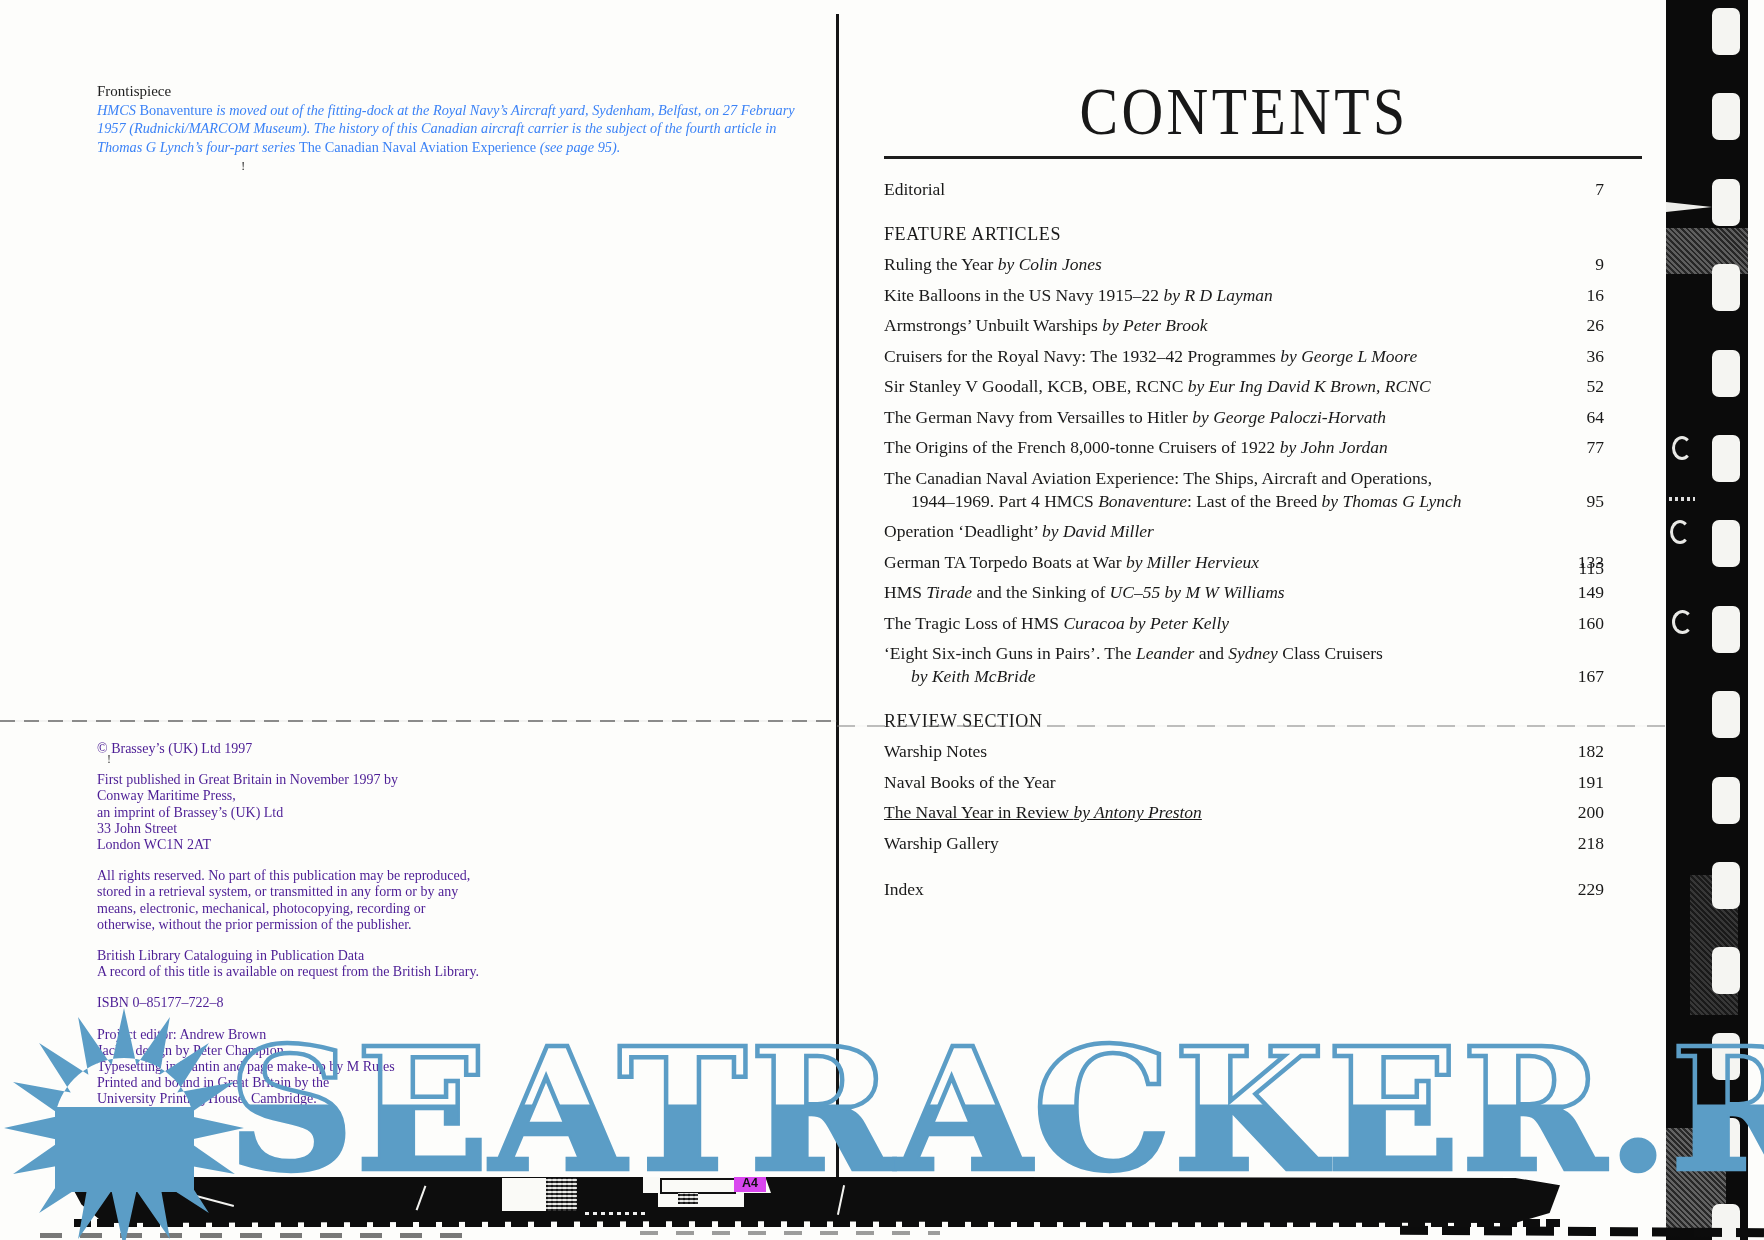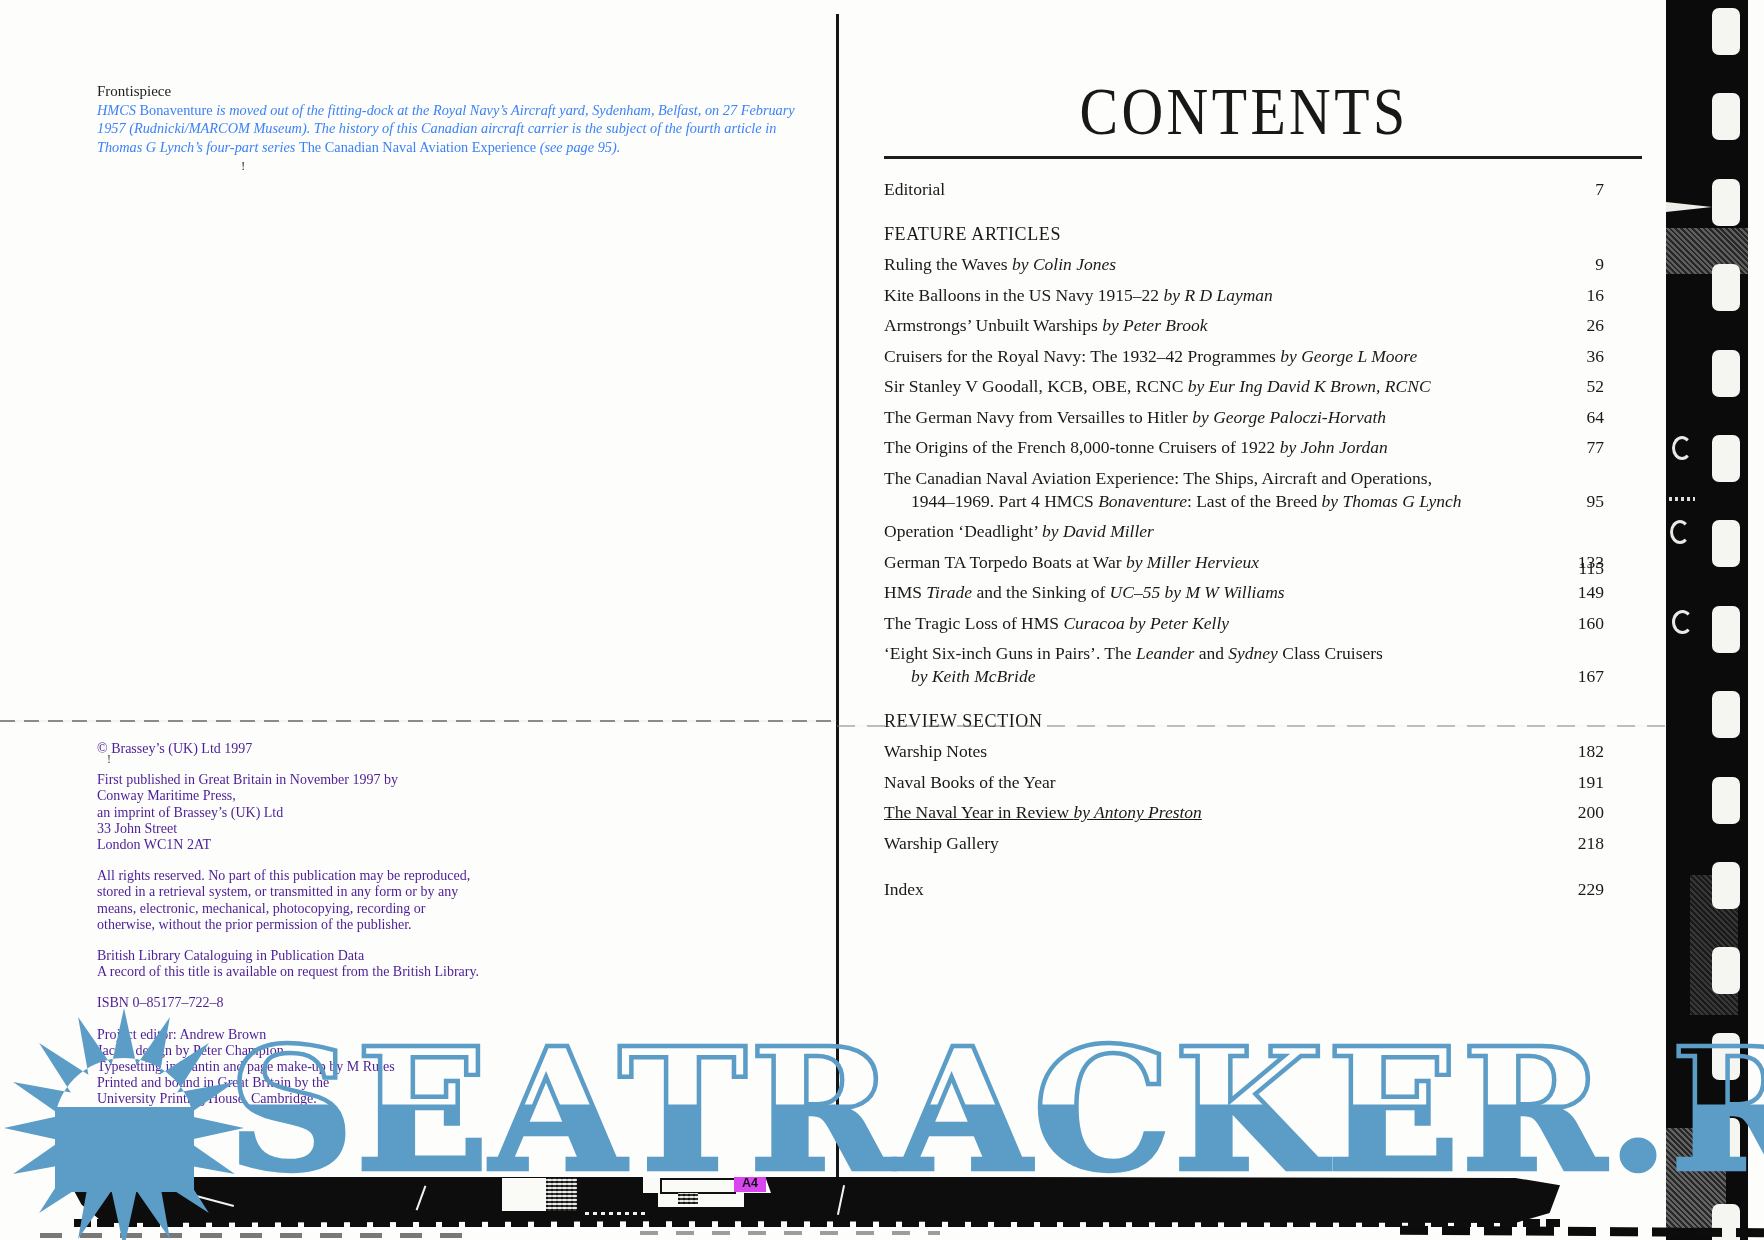--- a/index.html
+++ b/index.html
@@ -148,21 +148,21 @@
 <div class="abs" id="divider"></div>
 <div class="abs crease" id="crease-left"></div>
 <div class="abs crease" id="crease-right"></div>
 
 <div class="abs" id="contents-title">CONTENTS</div>
 <div class="abs" id="title-rule"></div>
 <div class="abs" id="toc">
     <div class="toc-line" style="top: 177px;"><span class="rm">Editorial</span></div>
     <div class="toc-page" style="top: 174px;">7</div>
     <div class="toc-header" style="top: 218.5px;">FEATURE ARTICLES</div>
-    <div class="toc-line" style="top: 252px;"><span class="rm">Ruling the Waves </span><span class="it">by Colin Jones</span></div>
+    <div class="toc-line" style="top: 252px;"><span class="rm">Ruling the Year </span><span class="it">by Colin Jones</span></div>
     <div class="toc-page" style="top: 249px;">9</div>
     <div class="toc-line" style="top: 282.5px;"><span class="rm">Kite Balloons in the US Navy 1915–22 </span><span class="it">by R D Layman</span></div>
     <div class="toc-page" style="top: 279.5px;">16</div>
     <div class="toc-line" style="top: 313px;"><span class="rm">Armstrongs’ Unbuilt Warships </span><span class="it">by Peter Brook</span></div>
     <div class="toc-page" style="top: 310px;">26</div>
     <div class="toc-line" style="top: 343.5px;"><span class="rm">Cruisers for the Royal Navy: The 1932–42 Programmes </span><span class="it">by George L Moore</span></div>
     <div class="toc-page" style="top: 340.5px;">36</div>
     <div class="toc-line" style="top: 374px;"><span class="rm">Sir Stanley V Goodall, KCB, OBE, RCNC </span><span class="it">by Eur Ing David K Brown, RCNC</span></div>
     <div class="toc-page" style="top: 371px;">52</div>
     <div class="toc-line" style="top: 404.5px;"><span class="rm">The German Navy from Versailles to Hitler </span><span class="it">by George Paloczi-Horvath</span></div>

